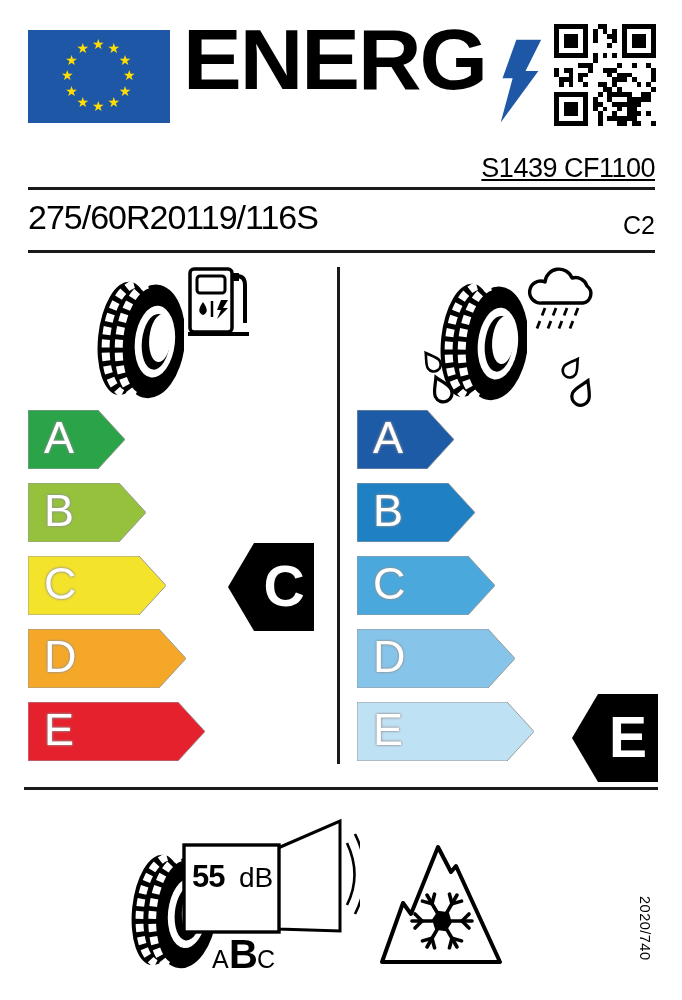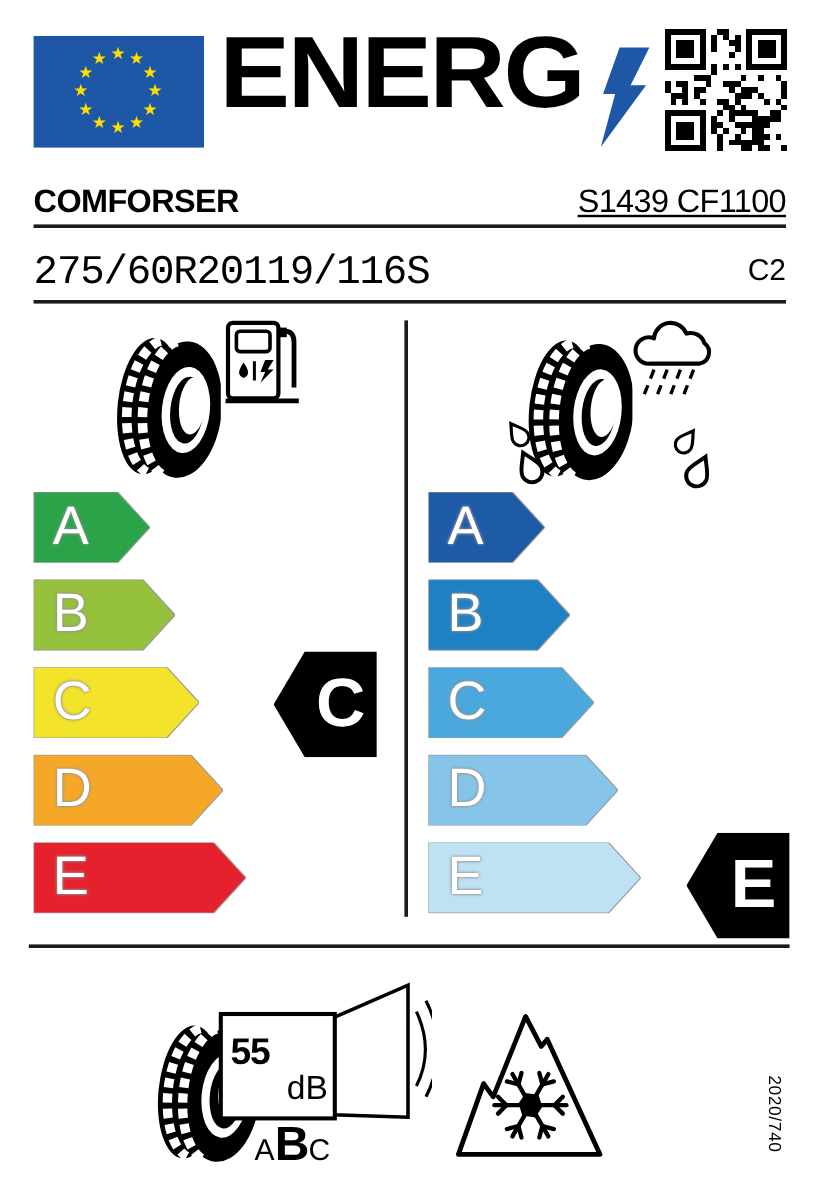--- a/index.html
+++ b/index.html
@@ -12,37 +12,37 @@
   .flag .star{position:absolute;font-size:14px;line-height:14px;}
   .energ{position:absolute;left:183px;top:18px;font-size:88px;font-weight:bold;
          letter-spacing:-2px;line-height:1;transform:scaleY(0.96);transform-origin:top left;}
   .bolt{position:absolute;left:497px;top:36px;}
   .qr{position:absolute;left:554px;top:24px;}
 
   
   .brand{position:absolute;left:28px;top:153px;font-size:27px;font-weight:bold;letter-spacing:-0.5px;}
   .model{position:absolute;right:27px;top:153px;font-size:27px;letter-spacing:-0.5px;text-decoration:underline;}
   .hline{position:absolute;left:28px;width:627px;height:2.5px;background:#1a1a1a;}
-  .size{position:absolute;left:28px;top:209px;font-size:34px;letter-spacing:-1px;font-family:Liberation Mono, monospace;}
+  .size{position:absolute;left:28px;top:198px;font-size:34px;letter-spacing:-1px;}
   .tclass{position:absolute;right:27px;top:211px;font-size:25px;}
 
   .vline{position:absolute;left:337px;top:267px;width:2.5px;height:497px;background:#1a1a1a;}
 
   
   .grade-row{position:absolute;height:59px;}
   .grade-row .gletter{position:absolute;left:16px;top:50%;transform:translateY(-54%);
       font-size:45px;color:#fff;font-weight:normal;
       text-shadow:0 0 2px #8a8a8a,0 0 3px #9a9a9a;}
   .rating{position:absolute;width:86px;height:88px;}
   .rating .rletter{position:absolute;left:26px;width:60px;text-align:center;top:50%;
       transform:translateY(-52%);font-size:57px;font-weight:bold;color:#fff;}
 
   
   .noise-val{position:absolute;left:192px;top:859px;font-size:31px;font-weight:bold;letter-spacing:-1px;}
-  .noise-unit{position:absolute;left:239px;top:862px;font-size:28px;margin-top:29px;}
+  .noise-unit{position:absolute;left:239px;top:862px;font-size:28px;}
   .noise-levels{position:absolute;left:210px;top:927px;width:90px;height:45px;}
   .noise-levels span{position:absolute;bottom:0;font-size:25px;line-height:25px;}
   .noise-levels .lvl0{left:2px;}
   .noise-levels .lvl1{left:19px;font-size:40px;line-height:36px;font-weight:bold;}
   .noise-levels .lvl2{left:47px;}
 
   .reg{position:absolute;left:653px;top:896px;font-size:14.5px;letter-spacing:0.5px;
        transform:rotate(90deg);transform-origin:0 0;white-space:nowrap;}
 </style>
 </head>
@@ -189,21 +189,20 @@
       <rect x="2" y="2" width="3" height="3"></rect>
         </g>
         <g transform="translate(0,14)">
       <rect x="0" y="0" width="7" height="7"></rect>
           <rect x="1" y="1" width="5" height="5" fill="#fff"></rect>
       <rect x="2" y="2" width="3" height="3"></rect>
         </g>
       </g>
     </svg>
 
-  <div class="brand">COMFORSER</div>
   <div class="model">S1439 CF1100</div>
   <div class="hline" style="top:187px"></div>
 
   <div class="size">275/60R20119/116S</div>
   <div class="tclass">C2</div>
   <div class="hline" style="top:250px"></div>
 
   <div class="vline"></div>
 
   <svg width="0" height="0" style="position:absolute">

